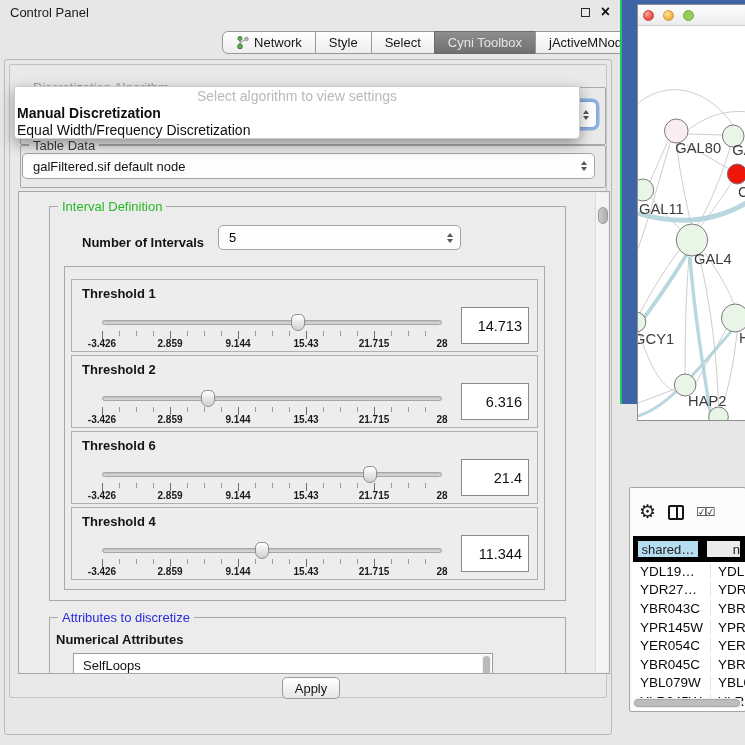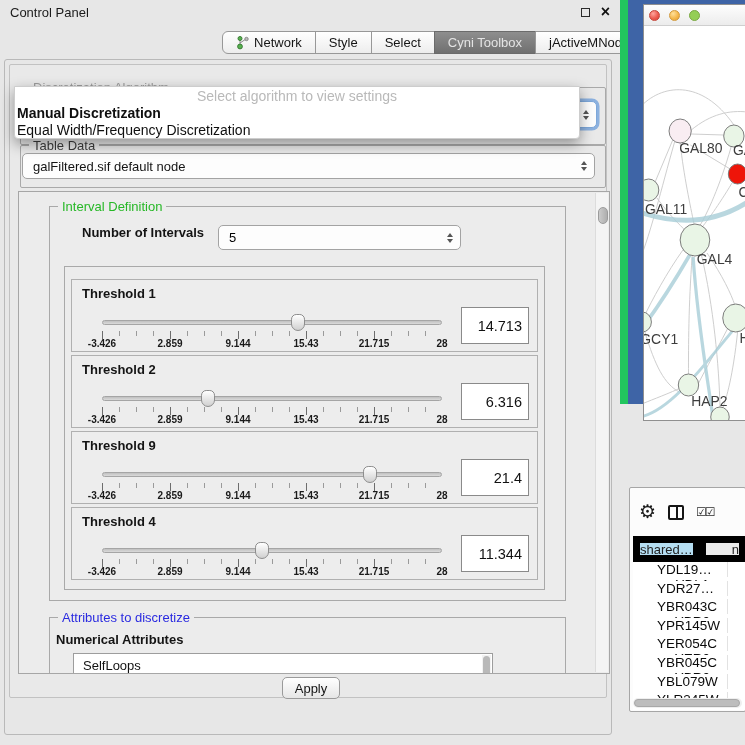--- a/index.html
+++ b/index.html
@@ -53,21 +53,21 @@
 
   
   #scrollArea{position:absolute;left:8px;top:126px;width:592px;height:483px;border:1px solid #a6a6a6;background:#ececec;overflow:hidden;}
   #vScroll{position:absolute;right:1px;top:1px;bottom:1px;width:13px;background:#f4f4f4;border-left:1px solid #dcdcdc;}
   #vScroll .thumb{position:absolute;left:1.5px;width:10px;top:14px;bottom:22px;border-radius:5px;
                   background:linear-gradient(90deg,#cbcbcb,#aeaeae);border:1px solid #9b9b9b;cursor:pointer;}
   #scrollContent{position:absolute;left:0;top:0;right:15px;}
 
   #intervalGroup{position:relative;margin:14px 28px 0 30px;border:1px solid #a9a9a9;padding:18px 8px 8px 8px;background:#ececec;}
   #intervalGroup>.legend,#attrsGroup>.legend{background:#ececec;}
-  .num-row{display:flex;align-items:flex-start;margin:0 0 16px 24px;}
+  .num-row{display:flex;align-items:flex-end;margin:0 0 16px 24px;}
   .num-row .lbl{font-size:13px;font-weight:700;color:#141414;margin-right:14px;}
   #numCombo{position:relative;width:243px;height:25px;background:#fdfdfd;border:1px solid #a3a3a3;border-radius:5px;
             display:flex;align-items:center;font-size:13px;padding-left:10px;cursor:pointer;}
   #threshGroup{position:relative;border:1px solid #a9a9a9;margin:0 12px 2px 6px;padding:12px 6px 6px 6px;}
   #threshGroup>.legend{background:#ececec;}
 
   .tpanel{position:relative;height:73px;border:1px solid #b0b0b0;background:#ededed;margin-bottom:3px;}
   .t-label{position:absolute;left:10px;top:6px;font-size:13px;font-weight:700;color:#141414;}
   .track{position:absolute;left:30px;right:95px;top:40px;height:5px;border:1px solid #a5a5a5;border-radius:3px;
          background:linear-gradient(#c0c0c0,#dadada);cursor:pointer;}
@@ -88,43 +88,43 @@
   #attrList{position:relative;margin:0 72px 0 23px;height:58px;background:#fff;border:1px solid #9d9d9d;overflow:hidden;padding-top:2px;}
   .attr-item{font-size:13px;color:#111;line-height:19px;padding-left:9px;cursor:pointer;white-space:nowrap;}
   #attrScroll{position:absolute;right:1px;top:1px;bottom:1px;width:9px;background:#f2f2f2;}
   #attrScroll .thumb2{position:absolute;left:1px;right:1px;top:1px;height:85%;background:#b9b9b9;border-radius:4px;cursor:pointer;}
 
   #applyBtn{position:absolute;left:272px;top:612px;width:58px;height:22px;border:1px solid #9a9a9a;border-radius:5px;
             background:linear-gradient(#ffffff,#e6e6e6);font-size:13px;color:#141414;display:flex;align-items:center;justify-content:center;cursor:pointer;}
 
   
   #right{position:absolute;left:620px;top:0;width:125px;height:745px;background:#e7e7e7;}
-  #desktop{position:absolute;left:0;top:0;right:0;height:404px;background:#3e64a6;border-left:8px solid #22c55e;}
+  #desktop{position:absolute;left:0;top:0;right:0;height:404px;background:#3e64a6;border-left:2px solid #22c55e;}
   #netWindow{position:absolute;left:15px;top:4px;right:-1px;height:417px;background:#fff;border:1px solid #8f8f8f;overflow:hidden;}
   #netTitlebar{height:21px;background:linear-gradient(#fdfdfd,#ececec);border-bottom:1px solid #cfcfcf;display:flex;align-items:center;gap:9px;padding-left:5px;}
   .light{width:11px;height:11px;border-radius:50%;cursor:pointer;}
   .light.red{background:radial-gradient(circle at 35% 30%,#ffa49c,#ec5b50 55%,#d44237);border:1px solid #c4453a;}
   .light.yellow{background:radial-gradient(circle at 35% 30%,#ffe09a,#f5b94d 55%,#e09c35);border:1px solid #d29a3c;}
   .light.green{background:radial-gradient(circle at 35% 30%,#d4f0a0,#94ce55 55%,#77ad3c;);border:1px solid #7ba844;background-color:#94ce55;}
   #netCanvas{display:block;width:100%;height:394px;}
 
   #tpBar{position:absolute;left:0;top:455px;right:0;height:27px;background:#e3e3e3;border-top:1px solid #c2c2c2;
          display:flex;align-items:center;padding-left:13px;font-size:13.5px;color:#1c1c1c;}
   #tpPanel{position:absolute;left:9px;top:487px;right:-1px;height:225px;background:#fcfcfc;border:1px solid #a6a6a6;border-radius:2px;overflow:hidden;}
   #tpToolbar{position:relative;height:48px;display:flex;align-items:center;gap:12px;padding-left:9px;}
   .gear{font-size:19px;color:#1a1a1a;line-height:18px;cursor:pointer;}
   .colview{width:16px;height:15px;border:2px solid #151515;border-radius:2px;position:relative;cursor:pointer;}
   .colview:after{content:"";position:absolute;left:50%;top:0;bottom:0;width:2px;background:#151515;}
   .checks{font-size:12px;color:#2a2a2a;letter-spacing:-2px;cursor:pointer;}
   #tpHeader{display:flex;margin-left:3px;height:26px;}
-  .hcell{border:7px solid #000000;display:flex;align-items:center;font-size:13px;color:#222;cursor:pointer;}
+  .hcell{border:5px solid #000000;display:flex;align-items:center;font-size:13px;color:#222;cursor:pointer;}
   .hcell.c1{width:78px;background:#b5def2;justify-content:center;}
   .hcell.c2{flex:1;background:#ebebeb;padding-left:26px;margin-left:-1px;}
   #tpRows{position:relative;margin-left:3px;height:148px;overflow:hidden;}
-  .trow{display:flex;height:18.6px;align-items:center;background:#fff;cursor:pointer;flex-direction:column;}
+  .trow{display:flex;height:18.6px;align-items:center;background:#fff;cursor:pointer;}
   .tcell{font-size:13.5px;color:#0a0a0a;white-space:nowrap;overflow:hidden;}
   .tcell.c1{width:78px;padding-left:7px;border-right:1px solid #e2e2e2;}
   .tcell.c2{flex:1;padding-left:7px;}
   #tpHScroll{position:absolute;left:3px;right:3px;bottom:3px;height:10px;background:#efefef;border-radius:5px;}
   #tpHScroll .thumb3{position:absolute;left:1px;top:1px;bottom:1px;width:97%;background:#bdbdbd;border:1px solid #a8a8a8;border-radius:5px;cursor:pointer;}
 
   text.nlabel{font-size:15px;fill:#3d3d3d;}
 </style>
 </head>
 <body>
@@ -236,21 +236,21 @@
       <span class="tick-label p0">-3.426</span>
       <span class="tick-label p1">2.859</span>
       <span class="tick-label p2">9.144</span>
       <span class="tick-label p3">15.43</span>
       <span class="tick-label p4">21.715</span>
       <span class="tick-label p5">28</span>
     </div>
     <div class="t-value">6.316</div>
   </div>
                     <div class="tpanel">
-    <span class="t-label">Threshold 9</span>
+    <span class="t-label">Threshold 6</span>
     <div class="track">
       <span class="thumb" style="left: 78.9983%;"></span>
     </div>
     <div class="ticks-minor"></div>
     <div class="ticks-major"></div>
     <div class="tick-labels">
       <span class="tick-label p0">-3.426</span>
       <span class="tick-label p1">2.859</span>
       <span class="tick-label p2">9.144</span>
       <span class="tick-label p3">15.43</span>

